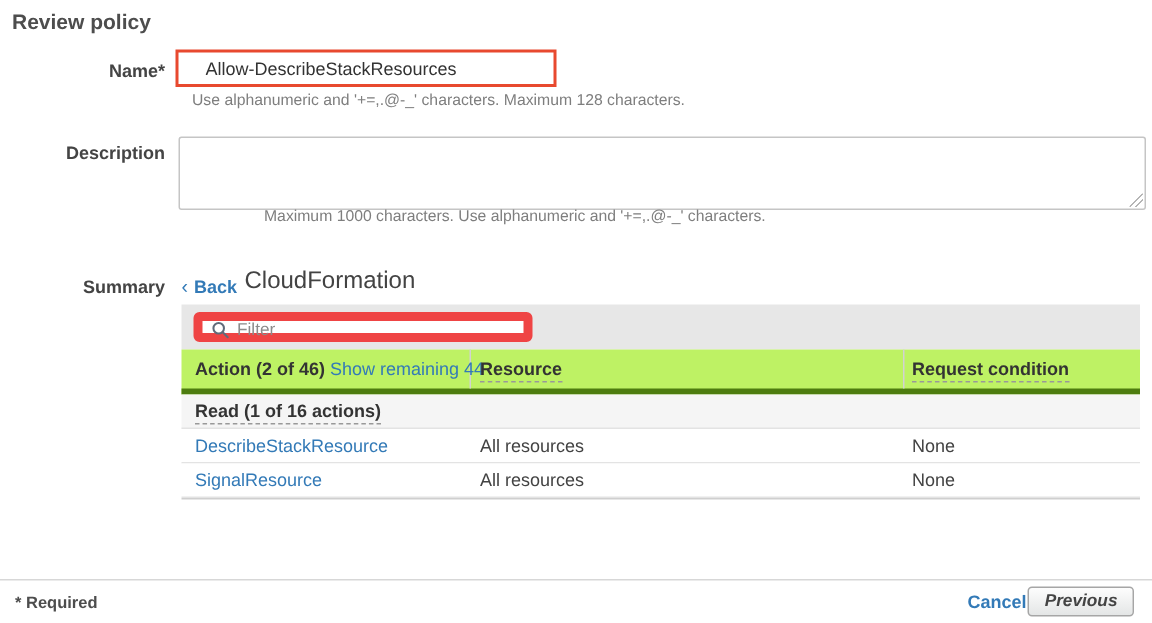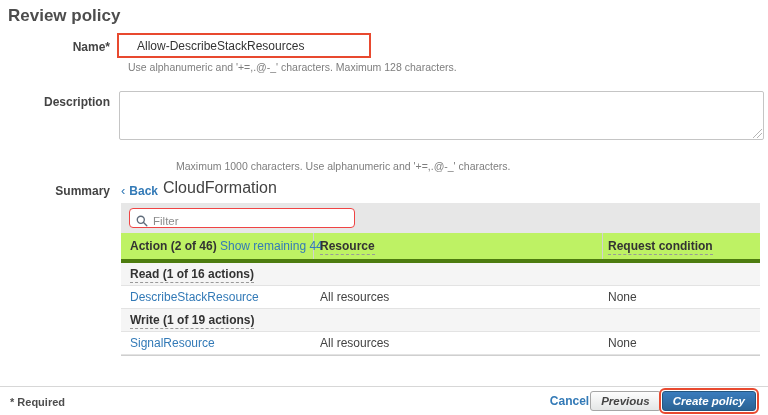--- a/index.html
+++ b/index.html
@@ -4,21 +4,21 @@
 <style>
   * { margin:0; padding:0; box-sizing:border-box; }
   html,body { width:768px; height:415px; }
   body {
     font-family: "Liberation Sans", sans-serif;
     background:#fff; color:#444; overflow:hidden; position:relative;
   }
   .abs { position:absolute; }
 
   
-  .page-title { left:8px; top:6px; font-size:17px; color:#4d4d4d; }
+  .page-title { left:8px; top:6px; font-size:14px; color:#4d4d4d; }
 
   
   .form-label { left:0; width:110px; text-align:right; font-size:12px; font-weight:bold; color:#444; }
 
   
   .name-input {
     left:117px; top:33px; width:254px; height:25px;
     border:2px solid #e8492f; background:#fff;
     font-family:"Liberation Sans",sans-serif; font-size:12px; color:#333;
     padding:0 18px; outline:none;
@@ -40,22 +40,22 @@
   
   .back-link { left:121px; top:183px; font-size:12px; font-weight:bold; color:#337ab7; cursor:pointer; }
   .back-link .chev { font-size:13px; font-weight:normal; margin-right:4px; }
   .service-name { left:163px; top:179px; font-size:16px; color:#434343; }
 
   
   .tbl { left:121px; top:203px; width:639px; }
   .toolbar { position:relative; height:30px; background:#e7e7e7; }
   .filter-box {
     position:absolute; left:8px; top:5px; width:226px; height:20px;
-    background:#fff; border:1px solid #ef4444; border-radius:4px;
-    display:flex; align-items:flex-end; padding:0 6px;
+    background:#fff; border:6px solid #ef4444; border-radius:4px;
+    display:flex; align-items:flex-start; padding:0 6px;
   }
   .filter-box svg { flex:0 0 auto; margin-right:5px; }
   .filter-input {
     border:none; outline:none; flex:1 1 auto; min-width:0;
     font-family:"Liberation Sans",sans-serif; font-size:11.5px; color:#333; background:transparent;
   }
   .filter-input::placeholder { color:#8b8b8b; }
 
   .hdr-row { position:relative; height:30px; background:#bef264; border-bottom:4px solid #4d7c0f; font-size:12px; }
   .hdr-row .sep { position:absolute; top:0; bottom:0; width:1px; background:#d2d2d2; }
@@ -92,21 +92,21 @@
 
 <h1 class="abs page-title">Review policy</h1>
 
 <label class="abs form-label" style="top:40px;">Name*</label>
 <input class="abs name-input" type="text" value="Allow-DescribeStackResources" style="">
 <div class="abs help-text" style="top:61px;">Use alphanumeric and '+=,.@-_' characters. Maximum 128 characters.</div>
 
 <label class="abs form-label" style="top:95px;">Description</label>
 <textarea class="abs desc-textarea" style=""></textarea>
 <div class="resize-handle"></div>
-<div class="abs help-text" style="top:160px;padding-left:48px;">Maximum 1000 characters. Use alphanumeric and '+=,.@-_' characters.</div>
+<div class="abs help-text" style="top:138px;padding-left:48px;">Maximum 1000 characters. Use alphanumeric and '+=,.@-_' characters.</div>
 
 <label class="abs form-label" style="top:184px;">Summary</label>
 <span class="abs back-link"><span class="chev">‹</span><span>Back</span></span>
 <span class="abs service-name">CloudFormation</span>
 
 <div class="abs tbl">
 
   <div class="toolbar">
     <div class="filter-box">
       <svg width="12" height="12" viewBox="0 0 14 14">
@@ -128,32 +128,28 @@
   <div class="sec-row">
     <span class="cell c1"><span class="bold dotted">Read (1 of 16 actions)</span></span>
   </div>
 
   <div class="data-row">
     <span class="cell c1 link">DescribeStackResource</span>
     <span class="cell c2 plain">All resources</span>
     <span class="cell c3 plain">None</span>
   </div>
 
-  <div class="sec-row">
-    <span class="cell c1"><span class="bold dotted">Write (1 of 19 actions)</span></span>
-  </div>
 
   <div class="data-row">
     <span class="cell c1 link">SignalResource</span>
     <span class="cell c2 plain">All resources</span>
     <span class="cell c3 plain">None</span>
   </div>
 
   <div class="tbl-bottom"></div>
 </div>
 
 <div class="abs footer-sep"></div>
 <div class="abs required-note">* Required</div>
 <div class="abs footer-actions">
   <span class="cancel-link">Cancel</span>
   <button class="btn btn-secondary">Previous</button>
-  <button class="btn btn-primary">Create policy</button>
 </div>
 
 </body></html>

